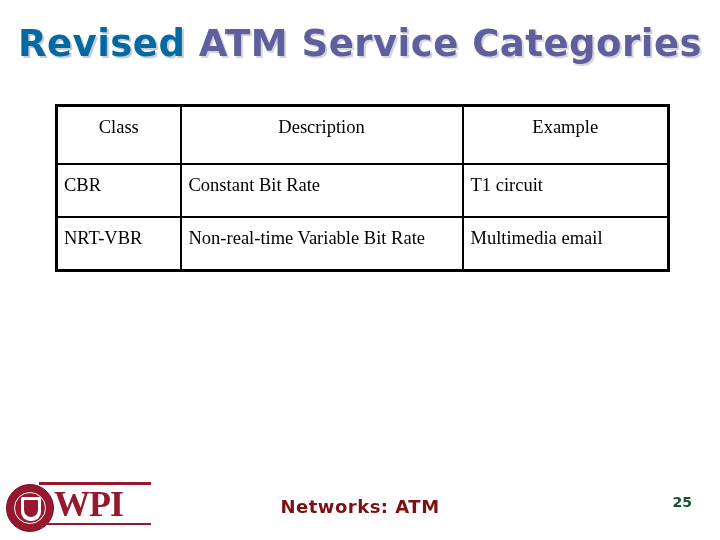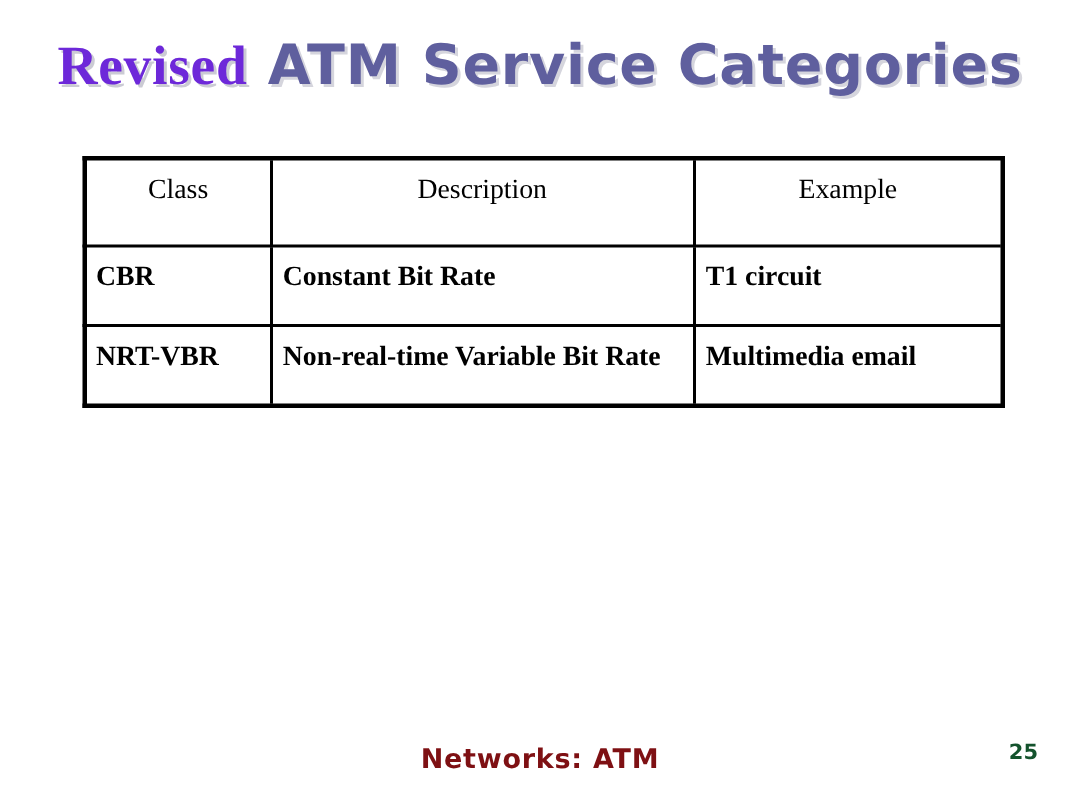--- a/index.html
+++ b/index.html
@@ -23,23 +23,22 @@
     width: 720px;
     text-align: center;
     font-family: "DejaVu Sans", sans-serif;
     font-weight: bold;
     font-size: 37px;
     line-height: 44px;
     letter-spacing: 0.5px;
     white-space: nowrap;
   }
   #slide-title .t-red {
-    color: #6d28d9;
+    color: #0369a1;
     text-shadow: 2px 2px 0 rgba(140,140,160,0.45);
-    font-family: Liberation Serif, serif;
   }
   #slide-title .t-blue {
     color: #5F5F9E;
     text-shadow: 2px 2px 0 rgba(150,150,170,0.40);
   }
 
   
   #atm-table-wrap {
     position: absolute;
     left: 55px;
@@ -68,21 +67,20 @@
     vertical-align: top;
     font-weight: normal;
   }
   table#atm-table thead th {
     text-align: center;
     padding: 9px 6px 24px 6px;
   }
   table#atm-table tbody td {
     text-align: left;
     padding: 9px 6px 19px 7px;
-    font-weight: bold;
   }
   table#atm-table tbody td.cell-class {
     white-space: nowrap;
     padding-left: 6px;
   }
 
   
   #footer {
     position: absolute;
     left: 0;
@@ -212,17 +210,28 @@
         <td class="cell-class">NRT-VBR</td>
         <td>Non-real-time Variable Bit Rate</td>
         <td>Multimedia email</td>
       </tr>
     </tbody>
   </table>
 </div>
 
 <div id="footer">
 
+  <div id="wpi-logo">
+    <div id="wpi-seal">
+      <div class="seal-inner"></div>
+      <div class="seal-shield"></div>
+    </div>
+    <div id="wpi-wordmark">
+      <div class="rule"></div>
+      <div class="wpi-text">WPI</div>
+      <div class="rule"></div>
+    </div>
+  </div>
 
   <div id="footer-center">Networks: ATM</div>
 
   <div id="page-number">25</div>
 </div>
 
 </body></html>

